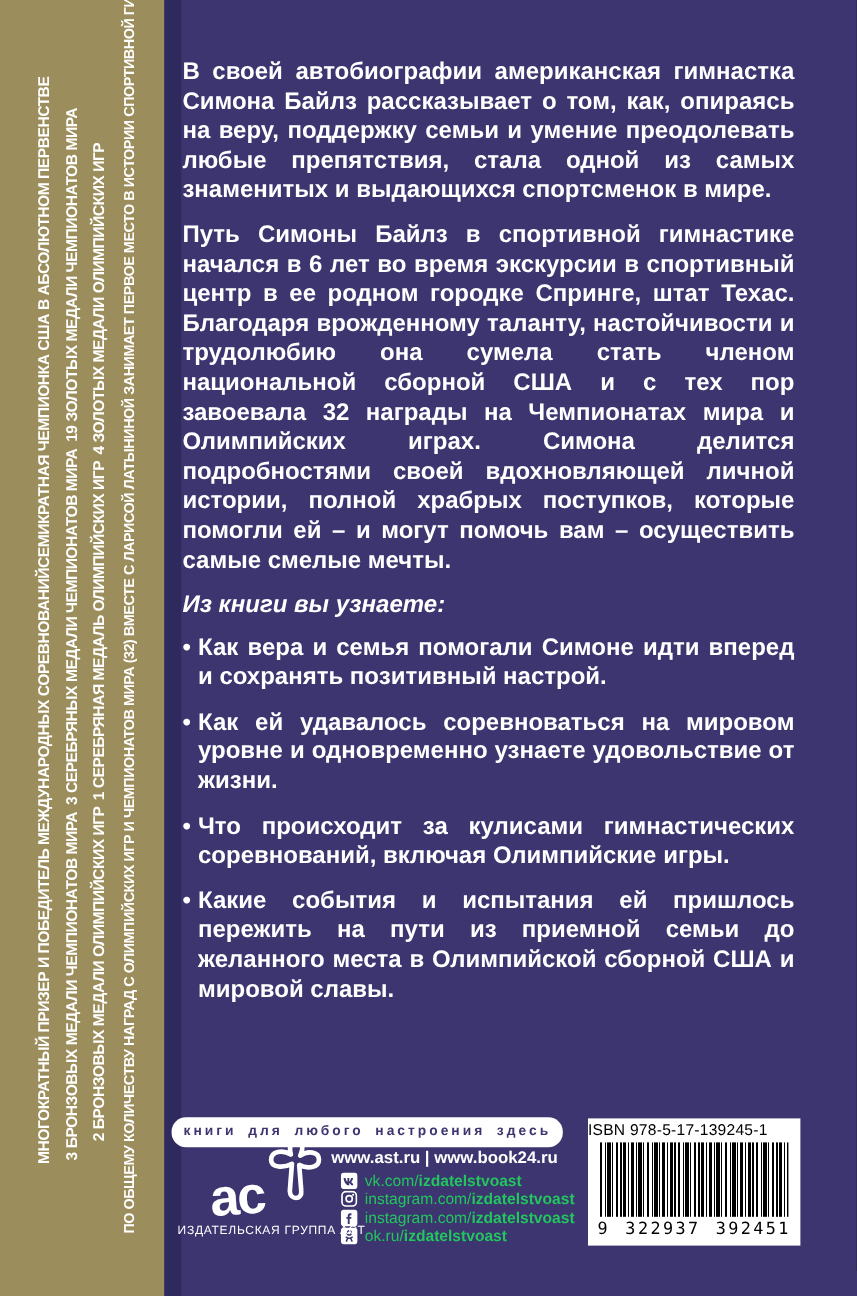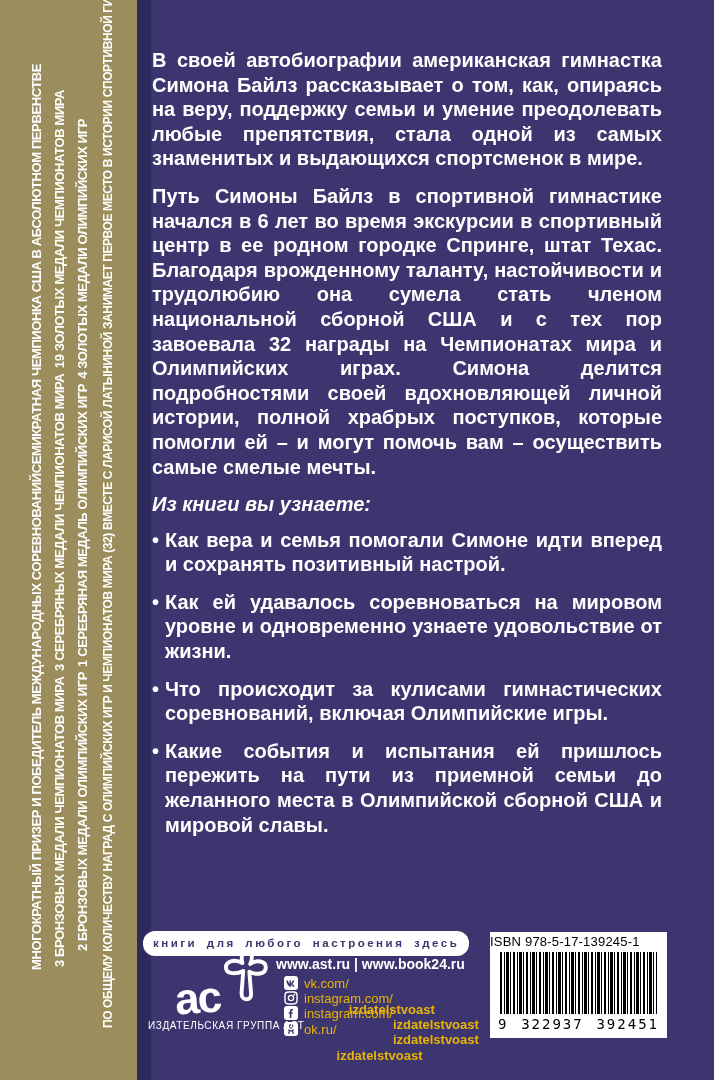--- a/index.html
+++ b/index.html
@@ -35,21 +35,21 @@
   .slogan{
     position:absolute;left:143px;top:931px;height:25px;line-height:25px;
     background:#ffffff;color:#3c356f;font-weight:bold;font-size:11.5px;
     letter-spacing:2.5px;word-spacing:4px;padding:0 10px;white-space:nowrap;border-radius:12px;
   }
   .websites{
     position:absolute;left:265px;top:956px;width:200px;height:18px;
     color:#fff;font-weight:bold;font-size:14px;white-space:nowrap;margin-left:11px;
   }
   .social{position:absolute;left:284px;top:976px;width:220px;}
-  .social-row{display:flex;align-items:flex-start;height:15.2px;color:#eab308;font-size:13px;}
+  .social-row{display:flex;align-items:flex-end;height:15.2px;color:#22c55e;font-size:13px;}
   .social-row .sicon{flex:0 0 14px;width:14px;height:14px;margin-right:6px;display:flex;align-items:center;}
   .social-row .handle{font-weight:bold;margin-top:26px;}
   .ast-logo{position:absolute;left:148px;top:944px;width:150px;text-align:center;color:#fff;}
   .ast-row{display:flex;align-items:flex-end;justify-content:center;height:72px;}
   .ast-ac{font-size:44px;font-weight:bold;line-height:0.85;transform:rotate(-4deg);letter-spacing:-2px;}
   .ast-caption{margin-top:4px;font-size:10px;letter-spacing:0.6px;white-space:nowrap;}
   .barcode-box{
     position:absolute;left:490px;top:932px;width:177px;height:106px;background:#ffffff;
     color:#000;text-align:left;
   }

